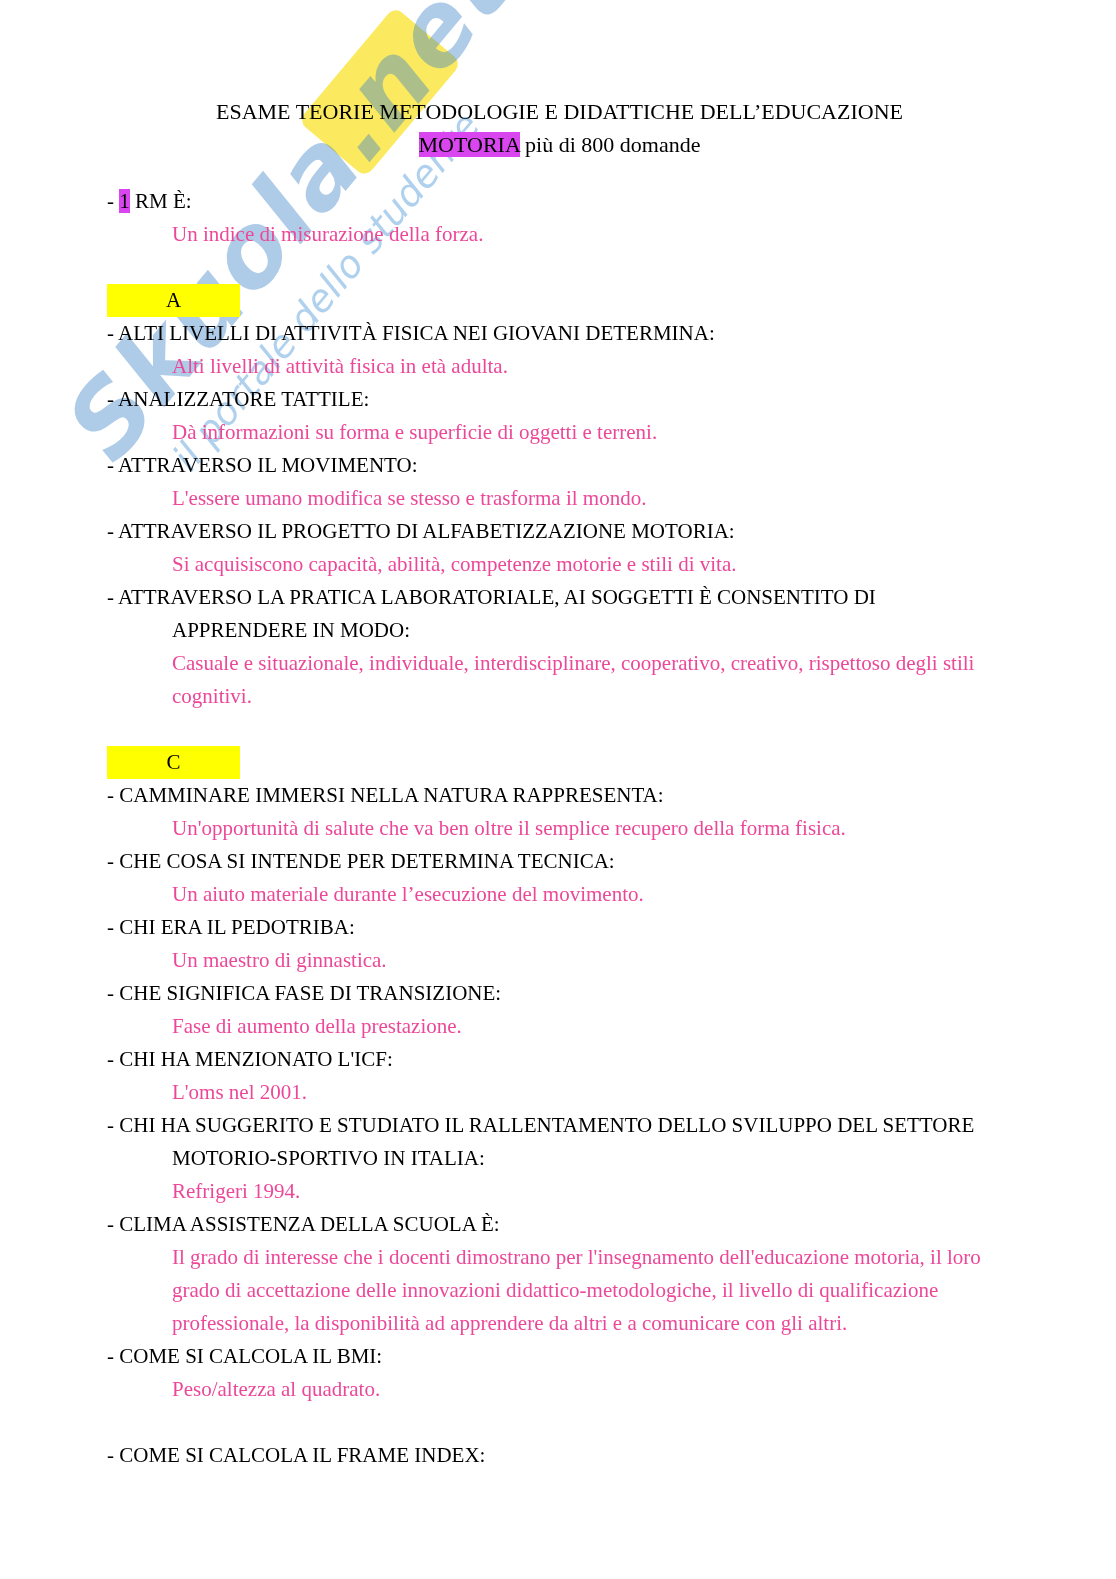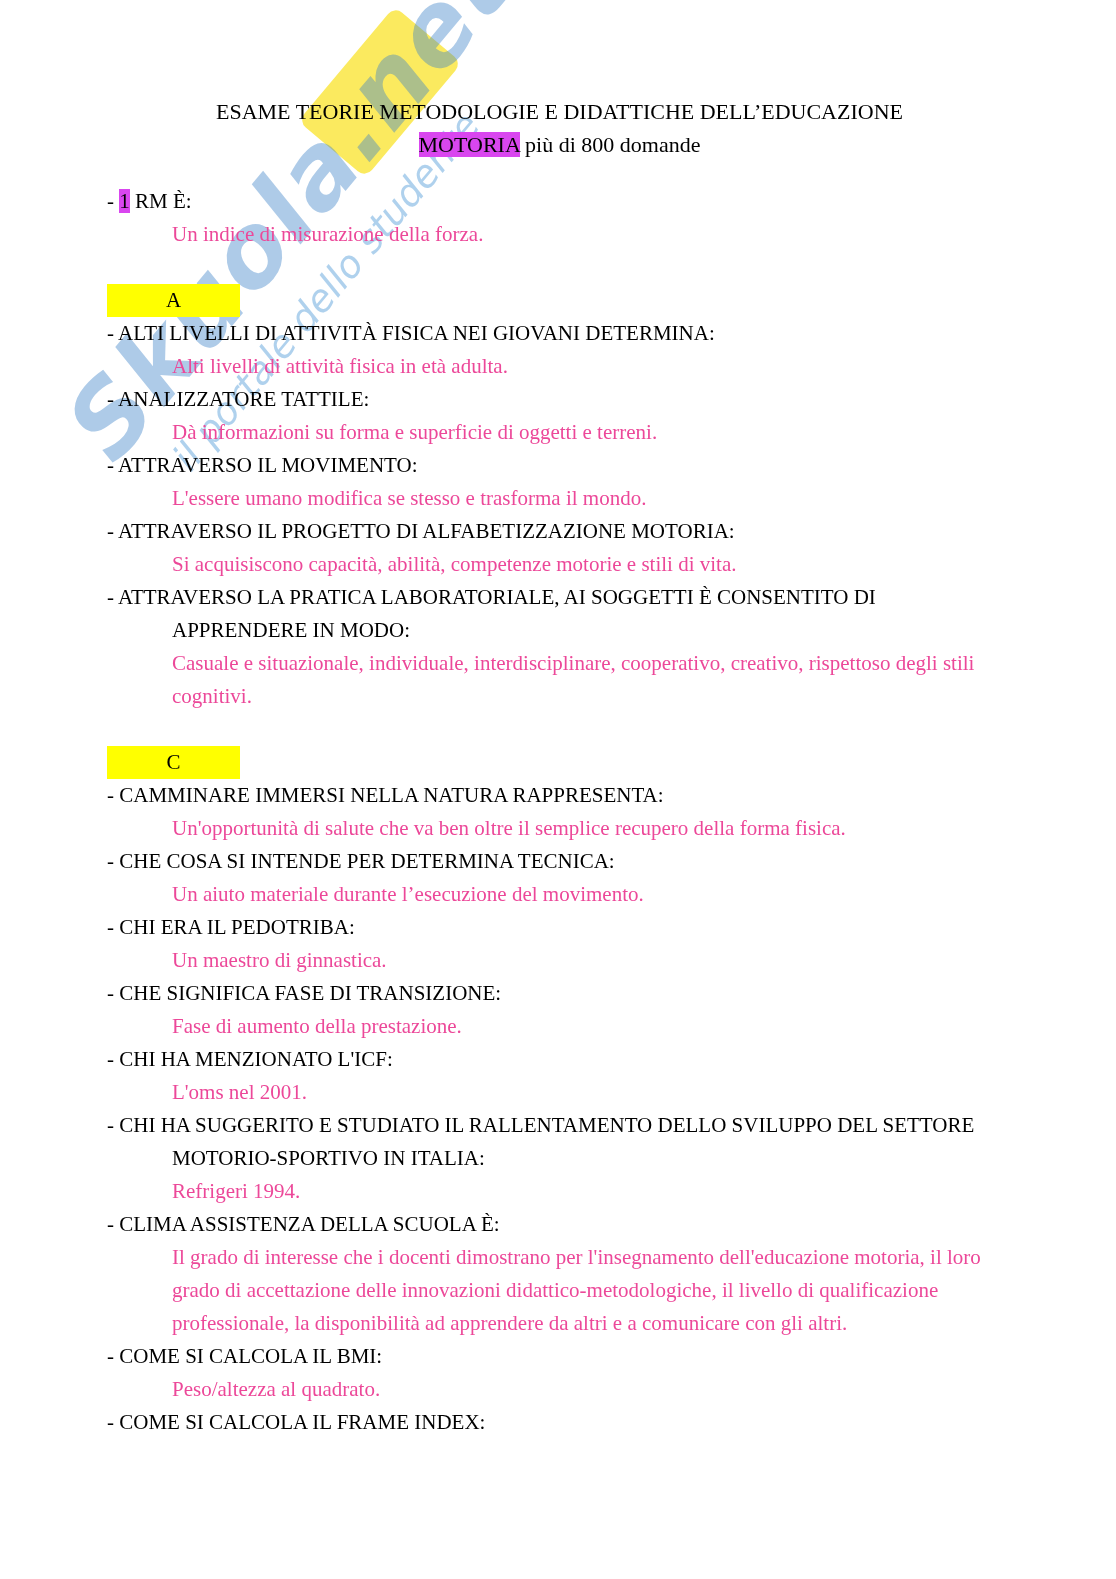--- a/index.html
+++ b/index.html
@@ -77,21 +77,21 @@
   }
   .q {
     padding-left: 65px;
     text-indent: -65px;
   }
   .q b { font-weight: normal; }
   .a {
     margin-left: 65px;
     color: #ec4899;
   }
-  .final { }
+  .final { margin-top: 33px; }
 </style>
 </head>
 <body>
 
 <div class="watermark">
   <div class="wm-yellow"></div>
   <div class="wm-rotor">
     <div class="wm-brand">Skuola.net</div>
     <div class="wm-tagline">il portale dello studente</div>
   </div>

